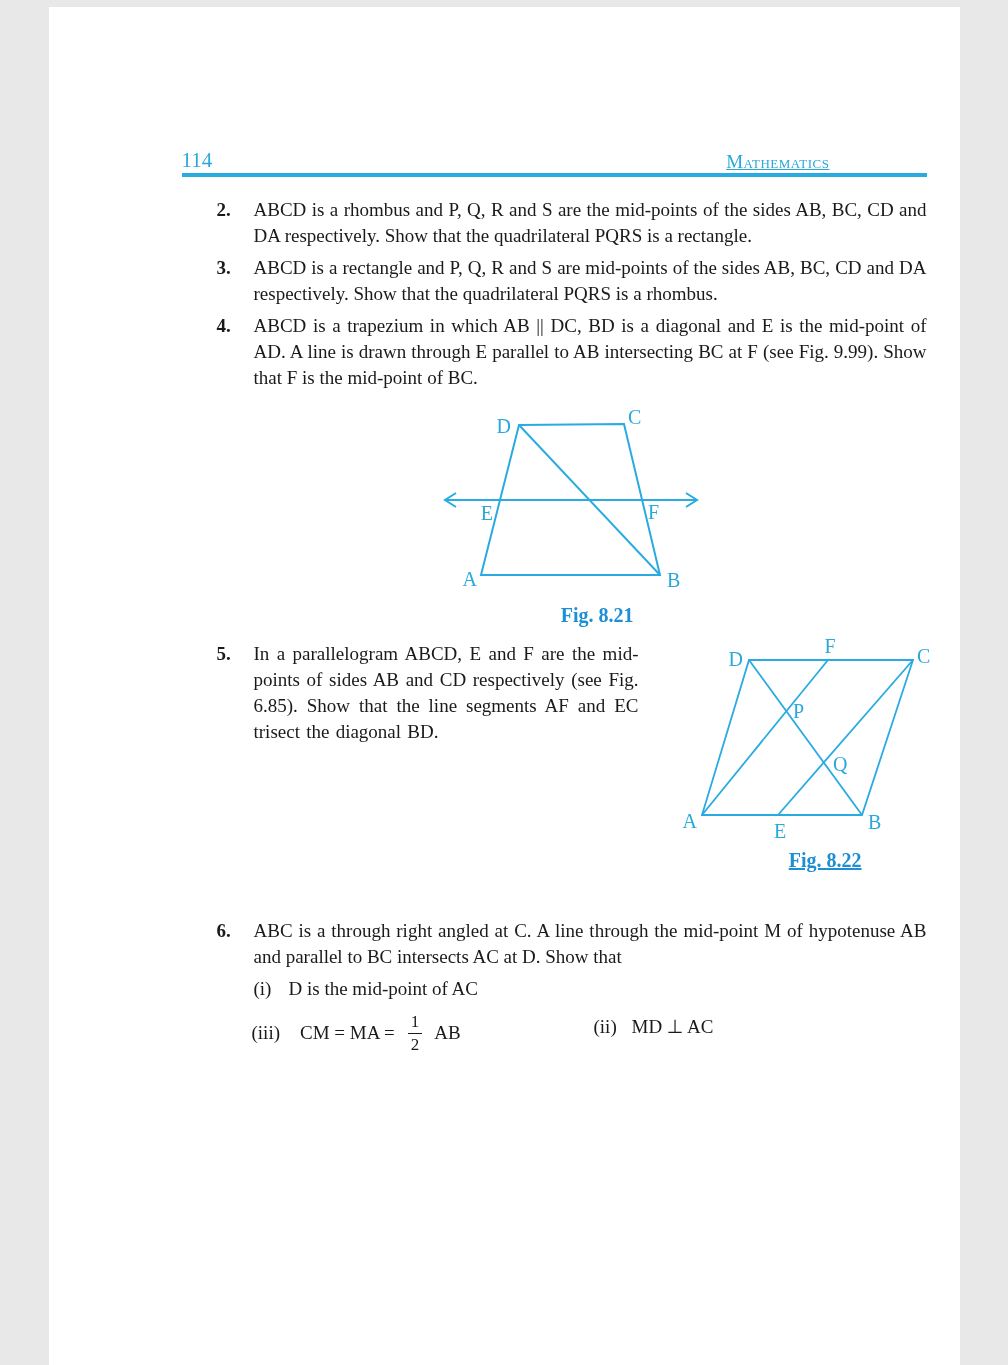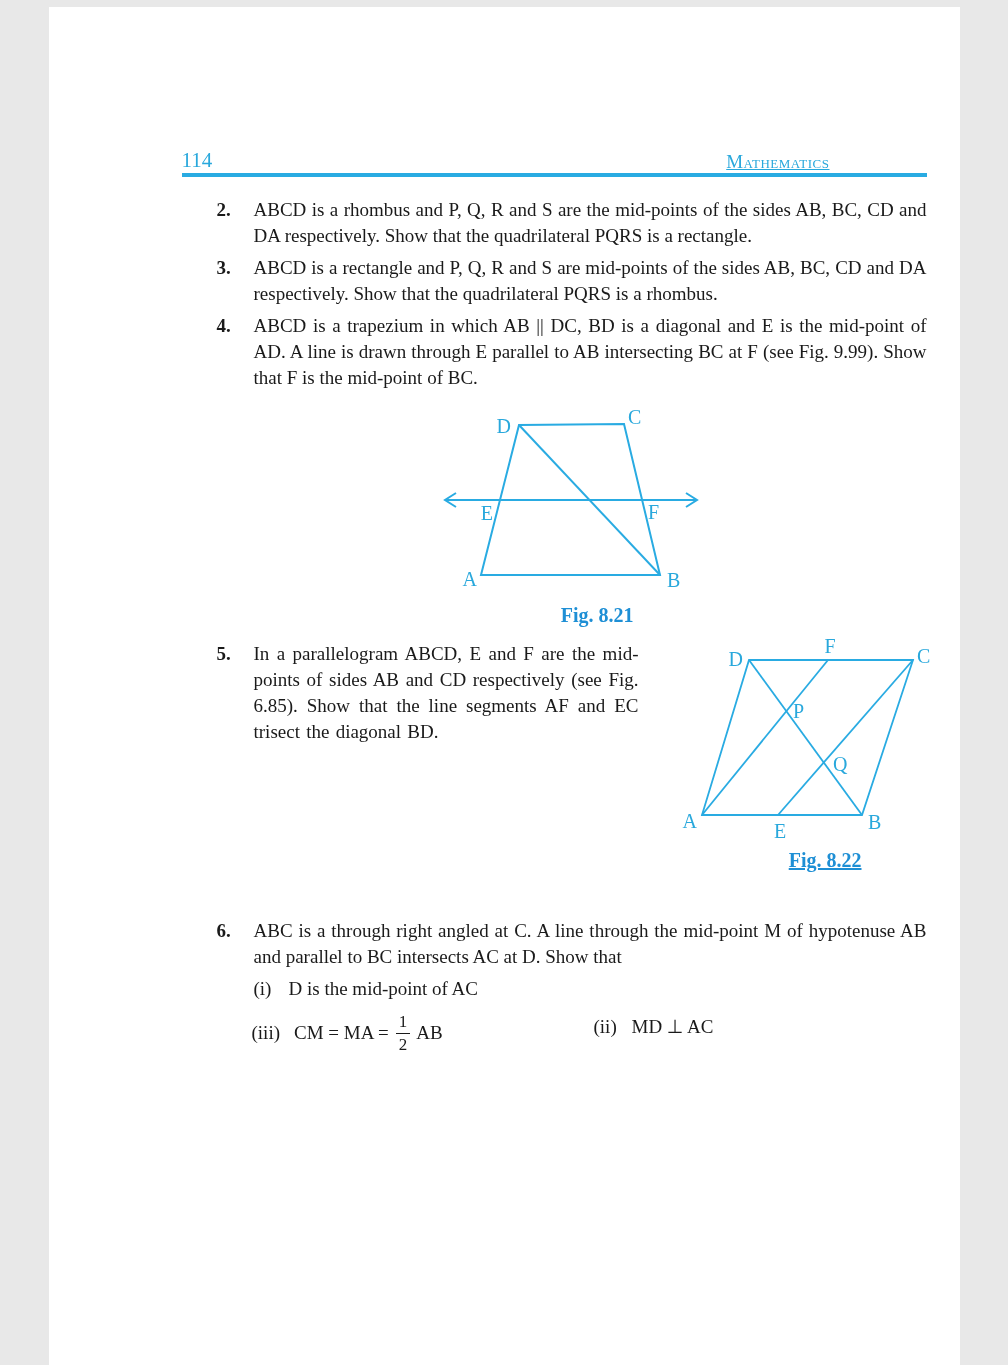--- a/index.html
+++ b/index.html
@@ -55,20 +55,21 @@
     position:absolute;
     font-size:20px;font-weight:bold;color:#1e8fd5;
     text-align:right;
   }
   
   .subrow{position:absolute;font-size:19px;line-height:26px;}
   .subrow .roman{display:inline-block;}
   .sub-iii{
     position:absolute;display:flex;align-items:center;
     font-size:19px;
+    gap:6px;
   }
   .sub-iii .roman{margin-right:14px;}
   .fraction{
     display:inline-flex;flex-direction:column;align-items:center;
     margin:0 6px 0 7px;font-size:17px;line-height:1.15;
   }
   .fraction .num{border-bottom:1.6px solid #1a1a1a;padding:0 3px 1px;}
   .fraction .den{padding-top:1px;}
   
   .footer-text{

